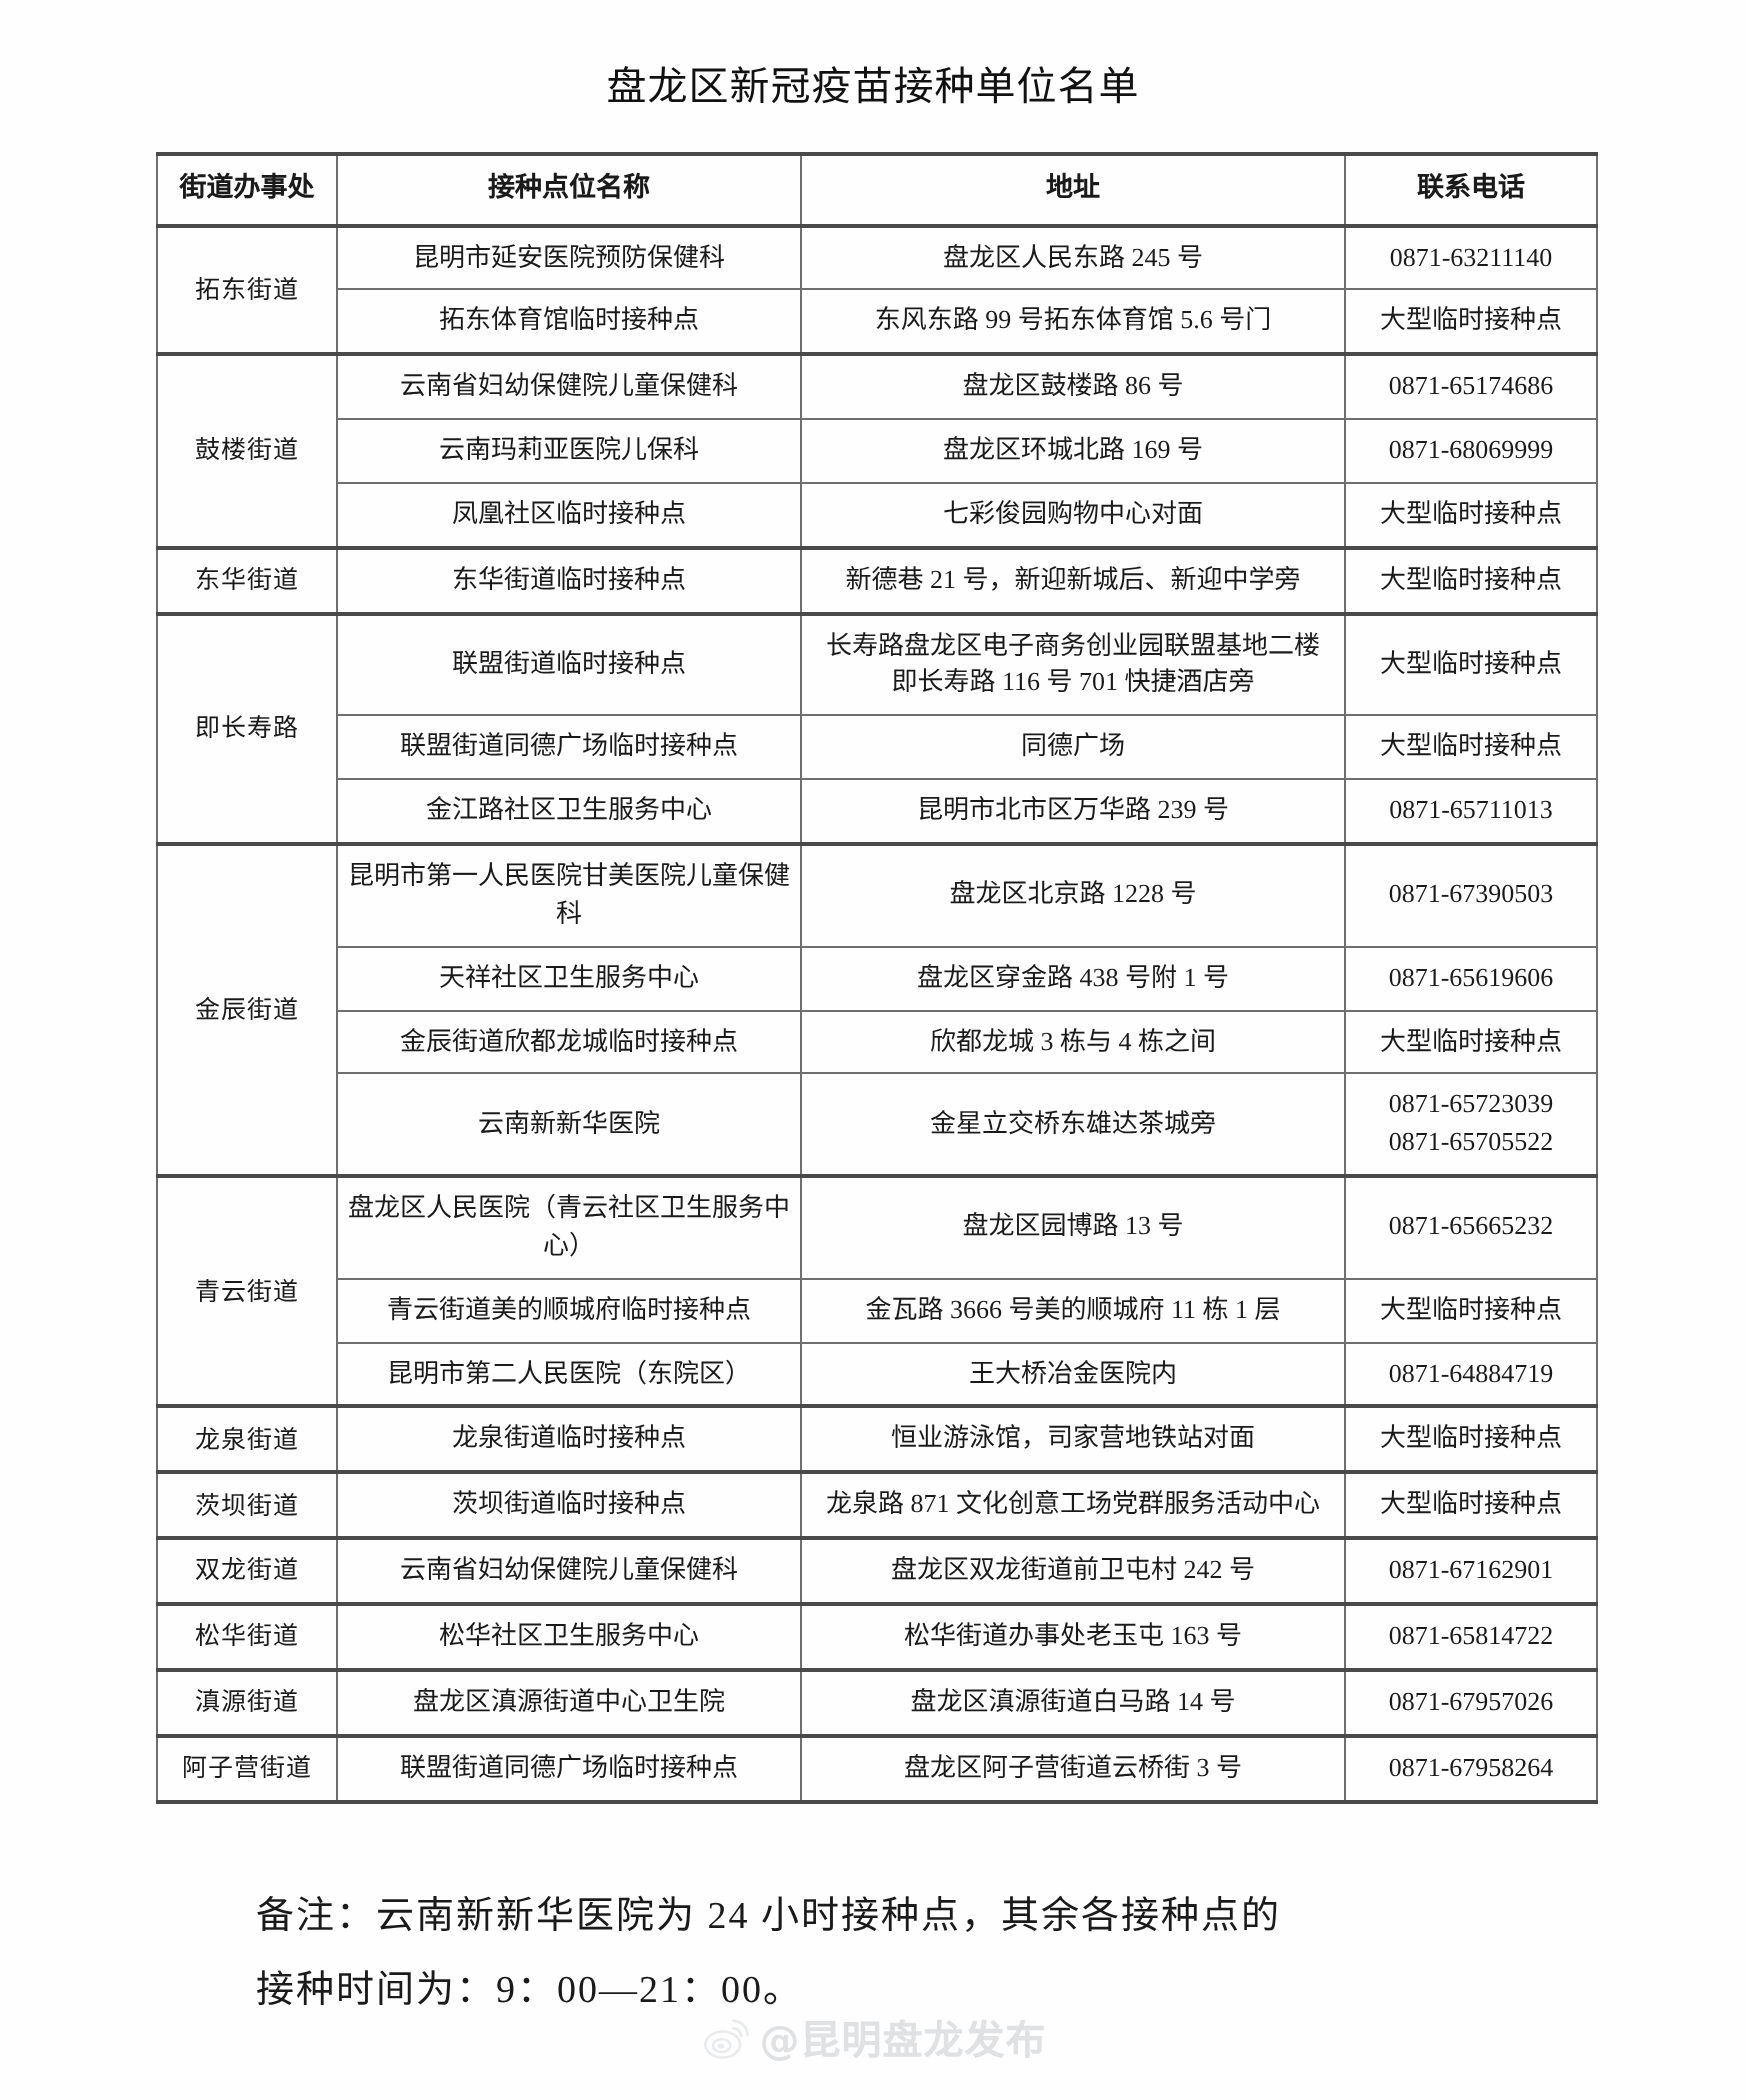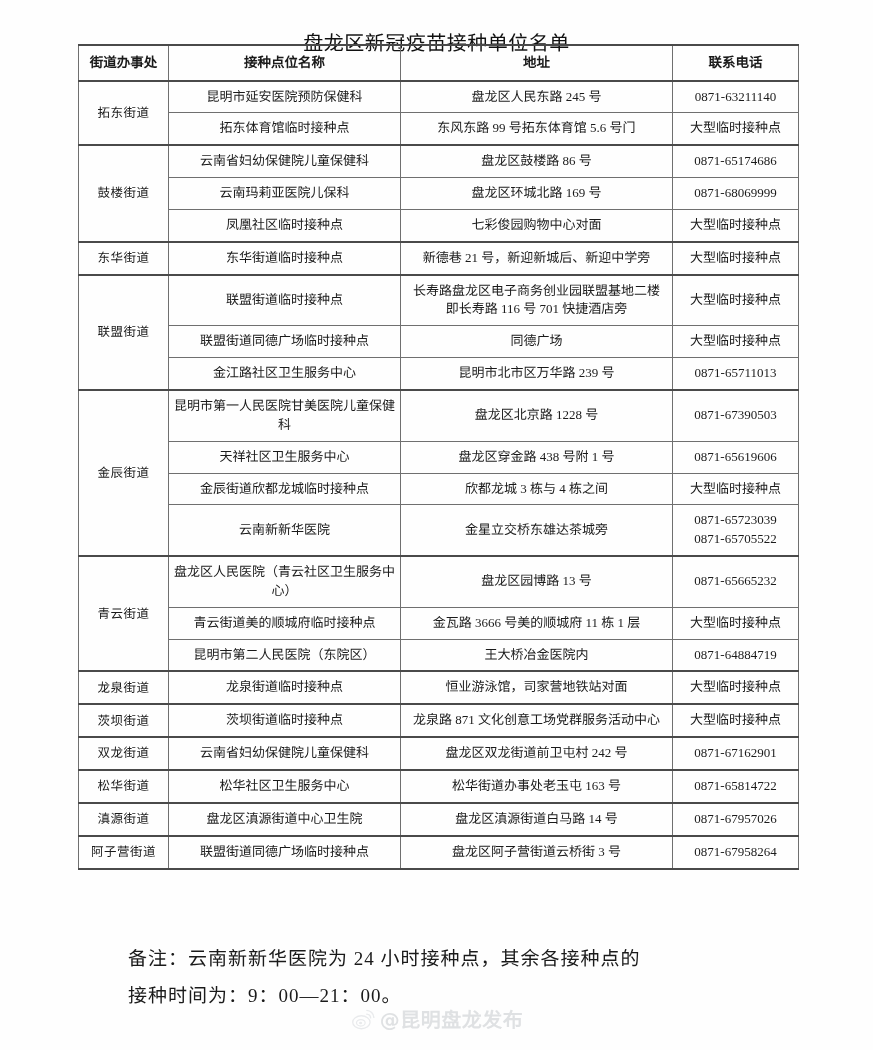--- a/index.html
+++ b/index.html
@@ -33,21 +33,21 @@
     font-weight: 400;
     font-size: 20px;
     letter-spacing: 0.5px;
     color: #111111;
     white-space: nowrap;
   }
 
   .table-wrap {
     position: absolute;
     left: 78px;
-    top: 44px;
+    top: 76px;
     width: 720px;
   }
 
   table.vax {
     border-collapse: collapse;
     width: 720px;
     table-layout: fixed;
     font-size: 13px;
     line-height: 1.45;
   }
@@ -181,21 +181,21 @@
             <td>七彩俊园购物中心对面</td>
             <td>大型临时接种点</td>
           </tr>
           <tr class="group-start">
             <td class="street" rowspan="1">东华街道</td>
             <td>东华街道临时接种点</td>
             <td>新德巷 21 号，新迎新城后、新迎中学旁</td>
             <td>大型临时接种点</td>
           </tr>
           <tr class="group-start">
-            <td class="street" rowspan="3">联盟街道</td>
+            <td class="street" rowspan="3">即长寿路</td>
             <td>联盟街道临时接种点</td>
             <td>
               <span class="sub-line">长寿路盘龙区电子商务创业园联盟基地二楼</span>
               <span class="sub-line">即长寿路 116 号 701 快捷酒店旁</span>
             </td>
             <td>大型临时接种点</td>
           </tr>
           <tr>
             <td>联盟街道同德广场临时接种点</td>
             <td>同德广场</td>

